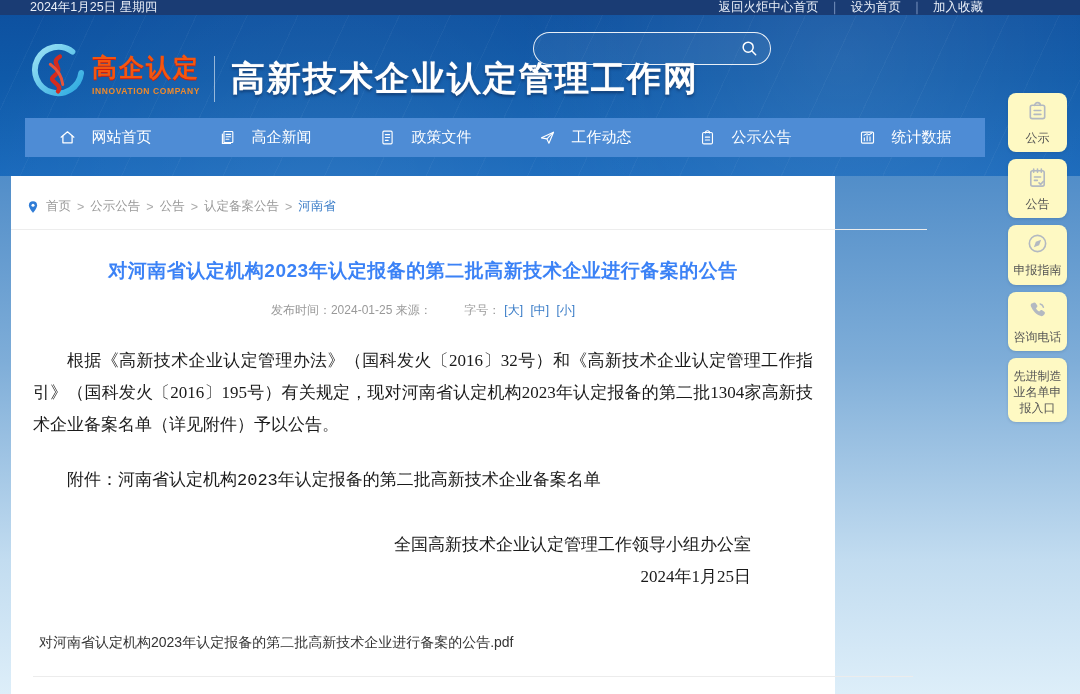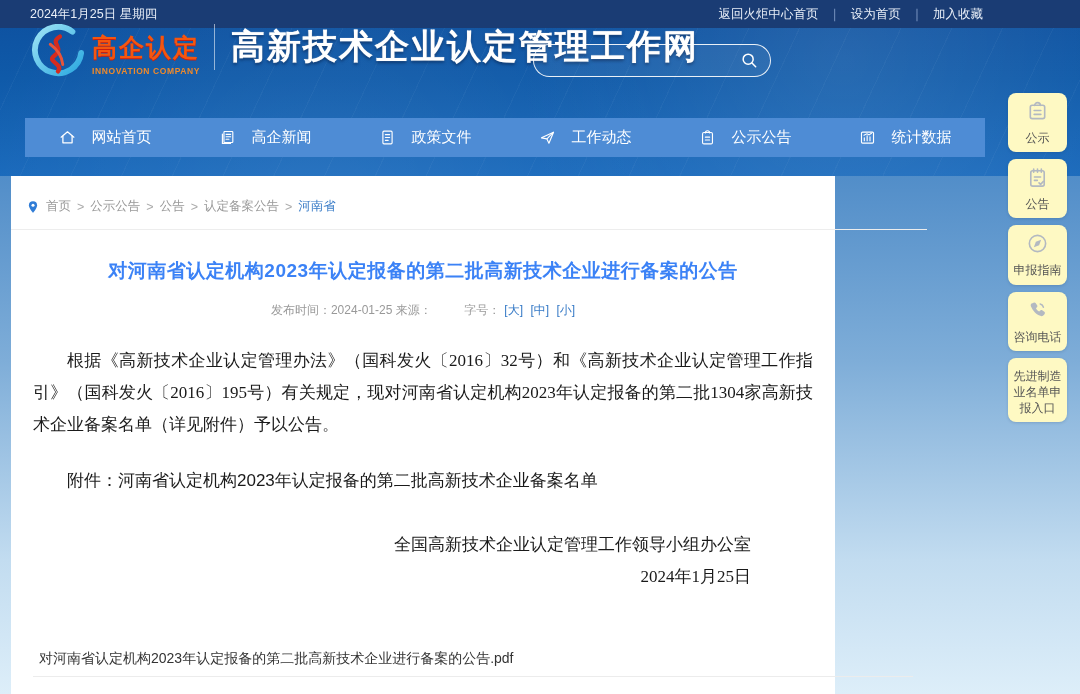--- a/index.html
+++ b/index.html
@@ -13,30 +13,30 @@
   
   .banner {
     position:absolute; top:0; left:0; width:1080px; height:176px;
     background:
       radial-gradient(circle at 78% 35%, rgba(255,255,255,.10), rgba(255,255,255,0) 38%),
       radial-gradient(circle at 30% 120%, rgba(255,255,255,.07), rgba(255,255,255,0) 45%),
       repeating-linear-gradient(115deg, rgba(255,255,255,.035) 0 1px, rgba(255,255,255,0) 1px 46px),
       linear-gradient(180deg,#0d4f9e 0%,#0f5aa9 45%,#1a6abc 100%);
   }
   .topbar {
-    position:absolute; top:0; left:0; width:1080px; height:28px;
+    position:absolute; top:0; left:0; width:1080px; height:15px;
     background:#1a3c74; color:#e9eff8; font-size:12.5px;
     display:flex; align-items:center; justify-content:space-between;
     padding:0 97px 0 30px;
   }
   .tb-links { display:flex; align-items:center; }
   .tb-link { color:#e9eff8; cursor:pointer; }
   .tb-pipe { margin:0 10px; color:#8fa9d2; }
 
-  .header-row { position:absolute; top:24px; left:0; width:868px; height:90px; display:flex; align-items:flex-start; }
+  .header-row { position:absolute; top:12px; left:0; width:868px; height:90px; display:flex; align-items:flex-end; }
   .logo-wrap { display:flex; align-items:center; margin-left:28px; cursor:pointer; }
   .logo-icon svg { width:58px; height:58px; display:block; }
   .logo-text { margin-left:6px; }
   .logo-cn { font-size:25px; font-weight:bold; letter-spacing:2px; color:#f4560f;
              text-shadow:0 1px 0 #c81e12; font-family:"Liberation Sans",sans-serif; }
   .logo-en { font-size:8.5px; color:#f08a2a; letter-spacing:.6px; margin-top:2px; font-weight:bold; }
   .logo-sep { width:1px; height:46px; background:rgba(255,255,255,.55); margin:0 16px 0 14px; }
   .site-title {
     font-family:Liberation Mono, monospace; font-weight:bold; font-size:34px;
     color:#ffffff; letter-spacing:2px;
@@ -83,26 +83,26 @@
   .meta .gap { display:inline-block; width:26px; }
   .meta .blue { color:#3579c6; cursor:pointer; margin-left:4px; }
 
   .body-text {
     margin:26px 22px 0 22px;
     font-family:"Liberation Serif",serif; font-size:17px; color:#1a1a1a;
     line-height:32px; text-align:justify; text-indent:2em;
   }
   .attachment {
     margin:24px 22px 0 22px;
-    font-family:Liberation Sans, sans-serif; font-size:17px; color:#1a1a1a;
+    font-family:Liberation Mono, monospace; font-size:17px; color:#1a1a1a;
     line-height:32px; text-indent:2em;
   }
   .signature { margin-top:32px; width:740px; text-align:right;
                font-family:"Liberation Serif",serif; font-size:17px; color:#1a1a1a; line-height:32px; }
-  .pdf-link { margin:57px 22px 0 28px; font-size:14px; color:#333; cursor:pointer; display:inline-block;text-align:right; }
+  .pdf-link { margin:41px 22px 0 28px; font-size:14px; color:#333; cursor:pointer; display:inline-block;text-align:right; }
   .bottom-line { position:absolute; bottom:17px; left:22px; width:880px; border-top:1px solid #ececec; }
 
   
   .side { position:absolute; left:1008px; top:93px; width:59px; }
   .side-btn {
     background:#fef9c3; border-radius:8px; margin-bottom:7px; padding:7px 3px 6px;
     text-align:center; box-shadow:0 1px 3px rgba(20,50,90,.18); cursor:pointer;
   }
   .side-btn .s-icon { color:#b3b9c1; }
   .side-btn .s-icon svg { width:23px; height:23px; display:inline-block; }

